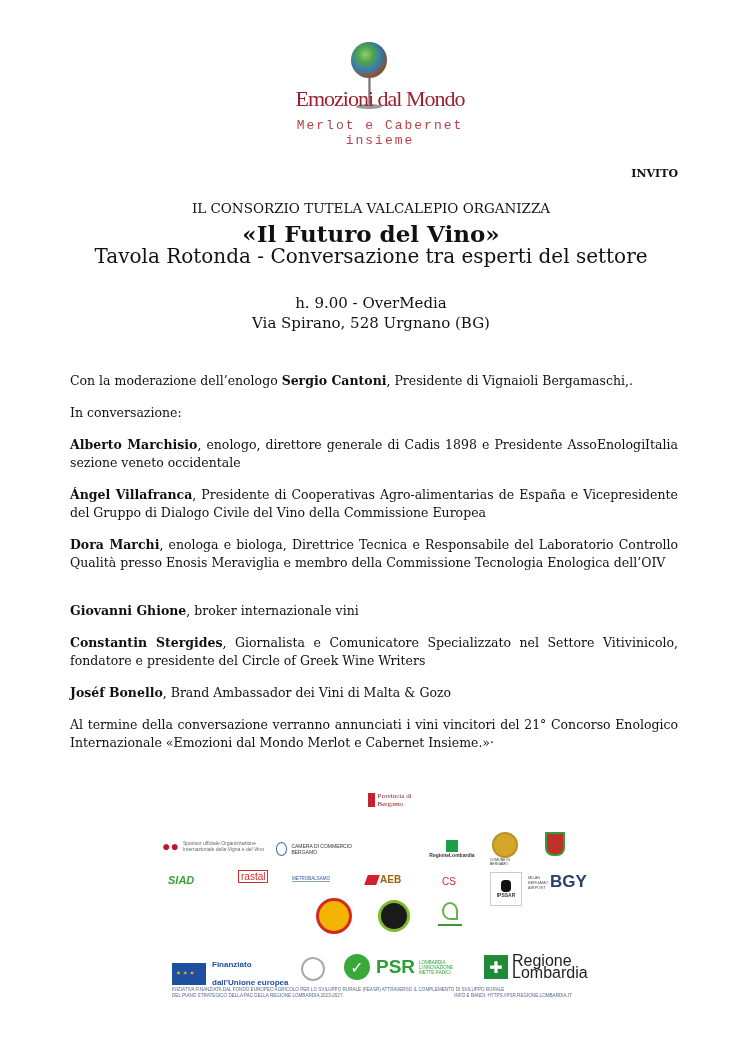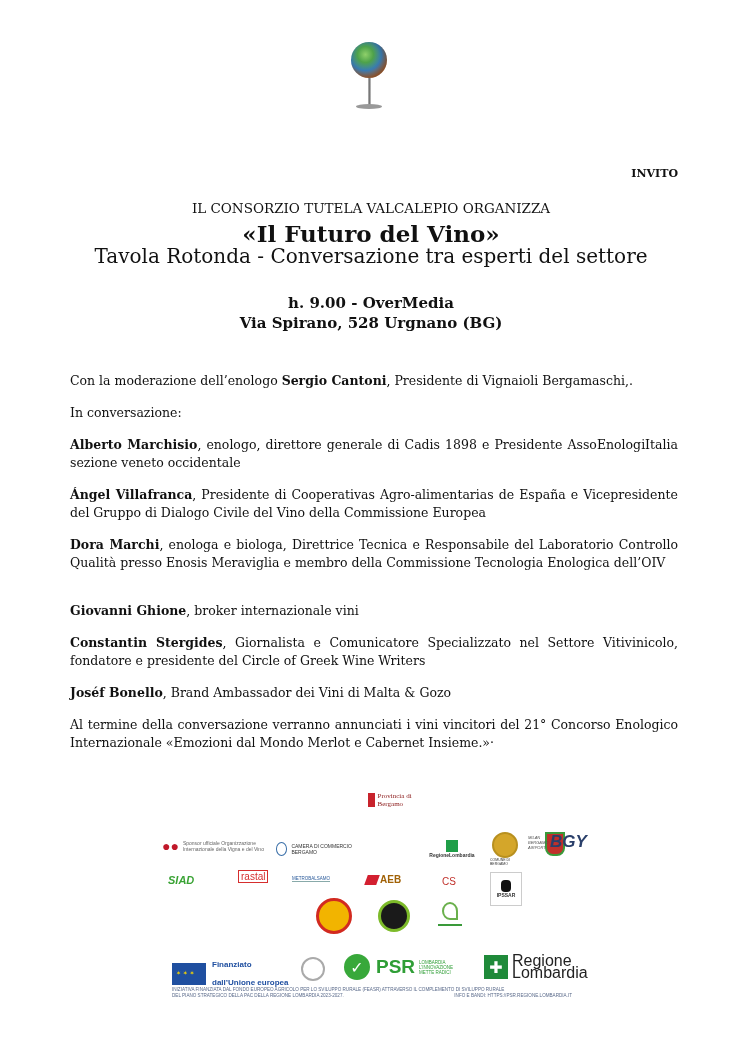--- a/index.html
+++ b/index.html
@@ -13,39 +13,41 @@
   .stem { position:absolute; left:98px; top:38px; width:3px; height:28px; background:linear-gradient(90deg,#bbb,#777,#ccc); }
   .base { position:absolute; left:86px; top:64px; width:26px; height:5px; border-radius:50%; background:#999; }
   .logo-title { position:absolute; left:0; top:46px; width:220px; text-align:center; font-family:"Liberation Serif", serif; font-size:22px; letter-spacing:-1px; color:#9c1f2e; }
   .logo-sub { position:absolute; left:0; top:78px; width:220px; text-align:center; font-family:"Liberation Mono", monospace; font-size:13px; letter-spacing:2px; color:#b5424a; }
   
   .invito { right:64px; top:167px; font-weight:bold; font-size:11px; }
   .center { left:0; width:742px; text-align:center; }
   .org { top:200px; font-size:13.5px; }
   .title { top:220px; font-size:23px; font-weight:bold; }
   .subtitle { top:244px; font-size:20px; }
-  .when { top:293px; font-size:15px; line-height:20px;font-weight:bold; }
+  .when { top:293px; font-size:15px; line-height:20px; }
   
   .body { left:70px; width:608px; font-size:12.5px; line-height:18px; }
   .body p { margin:0; text-align:justify; }
   .body b { font-weight:bold; }
   
   .logo-item { position:absolute; font-family:"Liberation Sans", sans-serif; font-size:6px; color:#333; display:flex; align-items:center; }
   .eu-flag { width:34px; height:22px; background:#1f4fa0; position:relative; }
   .eu-flag::after { content:"✶ ✶ ✶"; position:absolute; left:4px; top:6px; font-size:6px; color:#f5d400; }
   .circle { border-radius:50%; }
   .footnote { left:172px; top:987px; width:400px; font-family:"Liberation Sans", sans-serif; font-size:4.6px; line-height:6px; color:#5a6a8a; }
 </style>
 </head>
 <body>
 
 <div id="logo" class="abs">
   <div class="globe"></div>
   <div class="stem"></div>
   <div class="base"></div>
+  <div class="logo-title">Emozioni dal Mondo</div>
+  <div class="logo-sub">Merlot e Cabernet insieme</div>
 </div>
 
 <div class="abs invito">INVITO</div>
 <div class="abs center org">IL CONSORZIO TUTELA VALCALEPIO ORGANIZZA</div>
 <div class="abs center title">«Il Futuro del Vino»</div>
 <div class="abs center subtitle">Tavola Rotonda - Conversazione tra esperti del settore</div>
 <div class="abs center when">
   <div>h. 9.00 - OverMedia</div>
   <div>Via Spirano, 528 Urgnano (BG)</div>
 </div>
@@ -115,21 +117,21 @@
   <span style="width:12px;height:10px;background:#d32030;transform:skewX(-20deg);margin-right:2px;"></span>
   <span style="color:#a16207;font-weight:bold;font-size:10px;">AEB</span>
 </div>
 <div class="logo-item" style="left:442px;top:876px;">
   <span style="color:#c0302a;font-size:10px;">CS</span>
 </div>
 <div class="logo-item" style="left:490px;top:872px;width:30px;height:32px;border:1px solid #ccc;flex-direction:column;justify-content:center;">
   <span style="width:10px;height:12px;background:#111;border-radius:4px;"></span>
   <span style="font-size:5px;font-weight:bold;">IPSSAR</span>
 </div>
-<div class="logo-item" style="left:528px;top:832px;font-style:italic;">
+<div class="logo-item" style="left:528px;top:872px;">
   <span style="font-size:4px;width:22px;color:#555;">MILAN BERGAMO AIRPORT</span>
   <span style="font-size:17px;font-weight:bold;color:#2a3f6a;">BGY</span>
 </div>
 
 <div class="abs circle" style="left:316px;top:898px;width:30px;height:30px;background:#f2b400;border:3px solid #d22a20;"></div>
 <div class="abs circle" style="left:378px;top:900px;width:26px;height:26px;background:#1a1a1a;border:3px solid #7dbb2a;"></div>
 <div class="abs" style="left:438px;top:902px;width:24px;height:22px;border-bottom:2px solid #3a9a3a;">
   <span style="display:block;width:12px;height:14px;margin:0 auto;border:2px solid #6ab04c;border-radius:50% 50% 0 50%;"></span>
 </div>
 

